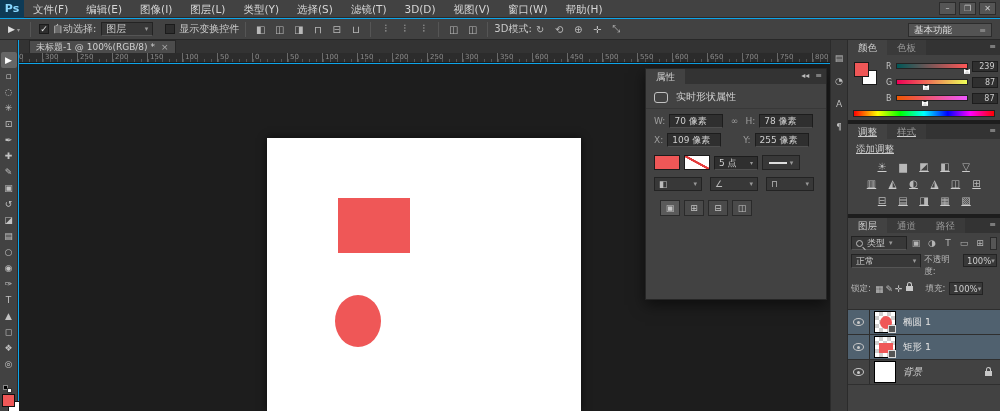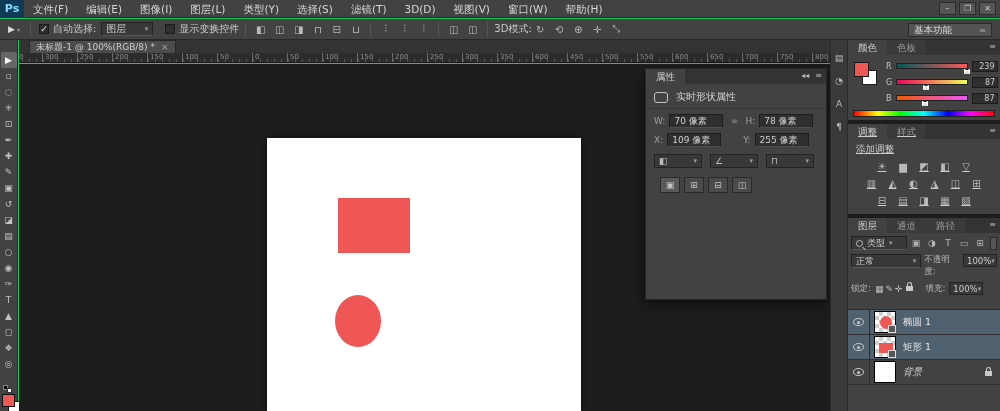--- a/index.html
+++ b/index.html
@@ -1,17 +1,17 @@
 <!DOCTYPE html>
 <html><head>
 <meta charset="utf-8">
 <style>
   html,body{margin:0;padding:0;background:#111;}
   *{box-sizing:border-box;font-family:"DejaVu Sans",sans-serif;}
-  #app{position:relative;width:1000px;height:411px;background:#22c55e;overflow:hidden;color:#ccc;}
+  #app{position:relative;width:1000px;height:411px;background:#0ea5e9;overflow:hidden;color:#ccc;}
   .abs{position:absolute;}
 
   
   .menubar{left:0;top:0;width:1000px;height:18px;background:#424242;border-bottom:1px solid #2a2a2a;display:flex;align-items:center;}
   .pslogo{width:24px;height:18px;background:#0d3a56;color:#8ad8ff;font-weight:bold;font-size:11px;display:flex;align-items:center;justify-content:center;}
   .menu-items{display:flex;height:18px;align-items:center;}
   .menu-item{font-size:10.5px;color:#d6d6d6;padding:0 9px;line-height:18px;cursor:default;}
   .win-controls{position:absolute;right:4px;top:2px;display:flex;gap:3px;}
   .wbtn{width:17px;height:13px;background:#555;border:1px solid #2c2c2c;color:#ccc;font-size:8px;line-height:11px;text-align:center;}
 
@@ -285,20 +285,31 @@
       <span>H:</span>
       <span class="fld w54">78 像素</span>
     </div>
     <div class="fieldrow">
       <span>X:</span>
       <span class="fld w54">109 像素</span>
       <span class="link-glyph"></span>
       <span>Y:</span>
       <span class="fld w54">255 像素</span>
     </div>
+    <div class="fieldrow" style="padding-top:8px;">
+      <span class="swatch" id="fill-swatch" style="background: rgb(239, 87, 87);"></span>
+      <span class="swatch stroke-none"></span>
+      <span class="fld" style="width:44px;display:inline-flex;justify-content:space-between;align-items:center;">
+          <span>5 点</span>
+          <span style="font-size:6px;color:#999;">▾</span>
+        </span>
+      <span class="dashbtn">
+          <span class="dashline"></span>
+        </span>
+    </div>
     <div class="fieldrow" style="padding-top:7px;gap:8px;">
         <span class="mini-combo">
           <span>◧</span>
         </span>
         <span class="mini-combo">
           <span>∠</span>
         </span>
         <span class="mini-combo">
           <span>⊓</span>
         </span>

